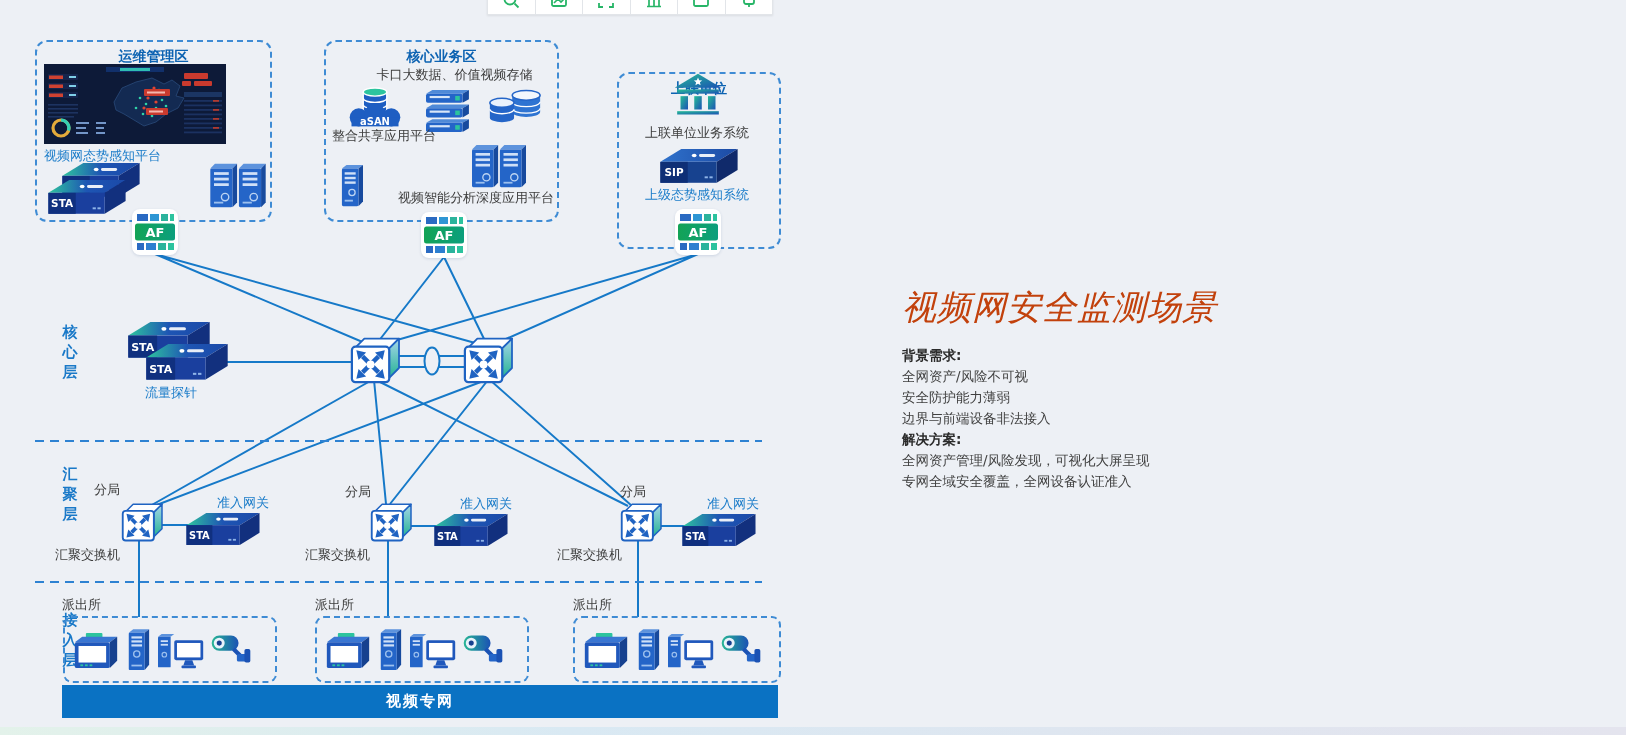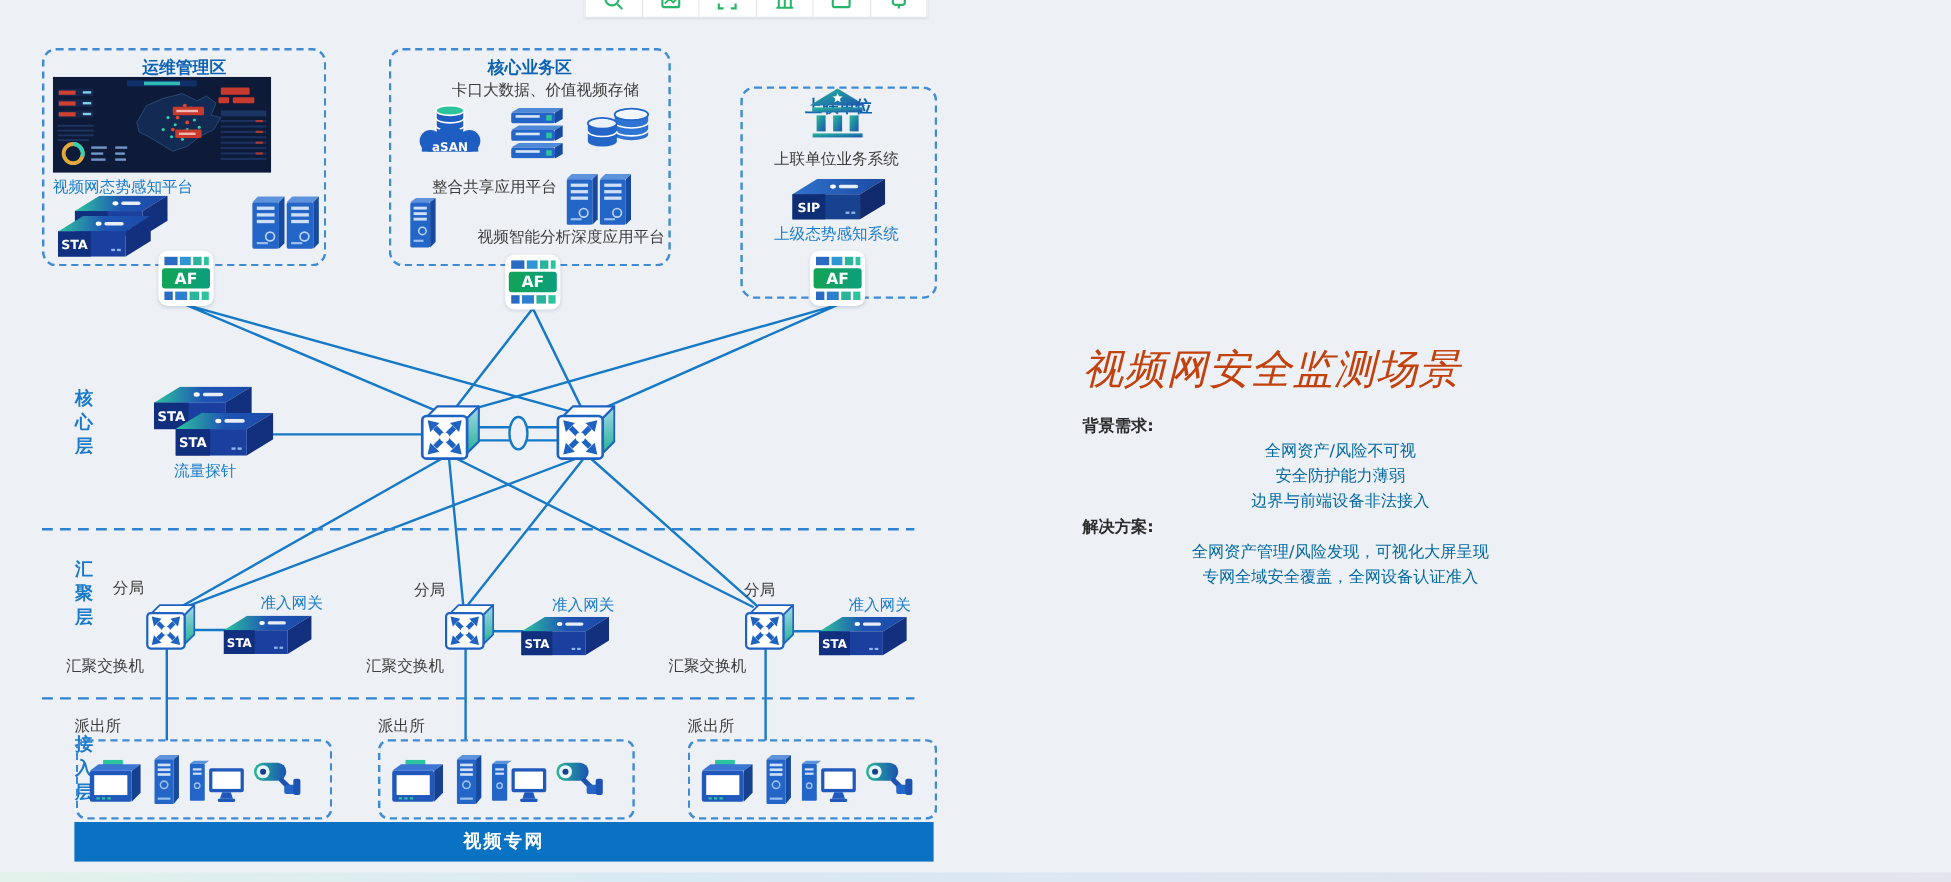--- a/index.html
+++ b/index.html
@@ -15,21 +15,21 @@
   .af-card{position:absolute;width:46px;height:46px;background:#fff;border-radius:8px;box-shadow:0 1px 3px rgba(30,60,120,.15);}
   .toolbar{position:absolute;left:487px;top:0;height:14px;width:286px;overflow:visible;}
   .cells{position:absolute;top:-15px;left:0;display:flex;box-shadow:0 1px 2px rgba(0,0,0,.08);}
   .tcell{width:46.5px;height:28px;background:#fff;border:1px solid #e2e5e9;border-left:none;display:flex;align-items:center;justify-content:center;}
   .tcell:first-child{border-left:1px solid #e2e5e9;}
   .bar{position:absolute;left:62px;top:685px;width:716px;height:33px;background:#0a72c3;color:#fff;font-size:15px;font-weight:700;text-align:center;line-height:33px;letter-spacing:2px;}
   .bottom-strip{position:absolute;left:0;top:727px;width:1626px;height:8px;background:linear-gradient(90deg,#e3f2ea,#d9e9f3 35%,#e0e5ef 75%,#e4e4ee);}
   .panel{position:absolute;left:902px;top:285px;width:430px;}
   .panel h1{margin:0 0 14px 0;font-size:34px;font-weight:500;color:#c2410c;letter-spacing:1px;font-style:italic;}
   .panel .hd{font-size:13.5px;font-weight:700;color:#2b2b2b;line-height:21px;}
-  .panel .it{font-size:13.5px;color:#0369a1;line-height:21px;text-align:center;}
+  .panel .it{font-size:13.5px;color:#404040;line-height:21px;}
 </style>
 </head>
 <body>
 
 <svg width="0" height="0" style="position:absolute" xmlns="http://www.w3.org/2000/svg" xmlns:xlink="http://www.w3.org/1999/xlink" aria-hidden="true">
 <defs>
   <linearGradient id="gTopTeal" x1="0" y1="0" x2="1" y2="0">
     <stop offset="0" stop-color="#2ec49e"></stop>
         <stop offset="0.5" stop-color="#1e55b4"></stop>
         <stop offset="1" stop-color="#1b4aa8"></stop>
@@ -407,21 +407,21 @@
 <div class="lbl ctr" style="left:339px;top:66px;width:231px;">卡口大数据、价值视频存储</div>
 <svg class="icon" style="left:346px;top:83px;width:58px;height:47px;">
     <use href="#sym-asan" xlink:href="#sym-asan"></use>
   </svg>
 <svg class="icon" style="left:424px;top:90px;width:46px;height:42px;">
     <use href="#sym-stack3" xlink:href="#sym-stack3"></use>
   </svg>
 <svg class="icon" style="left:488px;top:84px;width:54px;height:45px;">
     <use href="#sym-dbcyl" xlink:href="#sym-dbcyl"></use>
   </svg>
-<div class="lbl" style="left:332px;top:147px;margin-left:28px;">整合共享应用平台</div>
+<div class="lbl" style="left:332px;top:127px;">整合共享应用平台</div>
 <svg class="icon" style="left:340px;top:164px;width:24px;height:44px;">
     <use href="#sym-server1" xlink:href="#sym-server1"></use>
   </svg>
 <svg class="icon" style="left:472px;top:143px;width:54px;height:47px;">
     <use href="#sym-rack2" xlink:href="#sym-rack2"></use>
   </svg>
 <div class="lbl" style="left:398px;top:189px;">视频智能分析深度应用平台</div>
 
 <div class="zone" style="left:617px;top:34px;width:160px;height:173px;margin-top:38px;">
   <div class="zone-title">上联单位</div>

